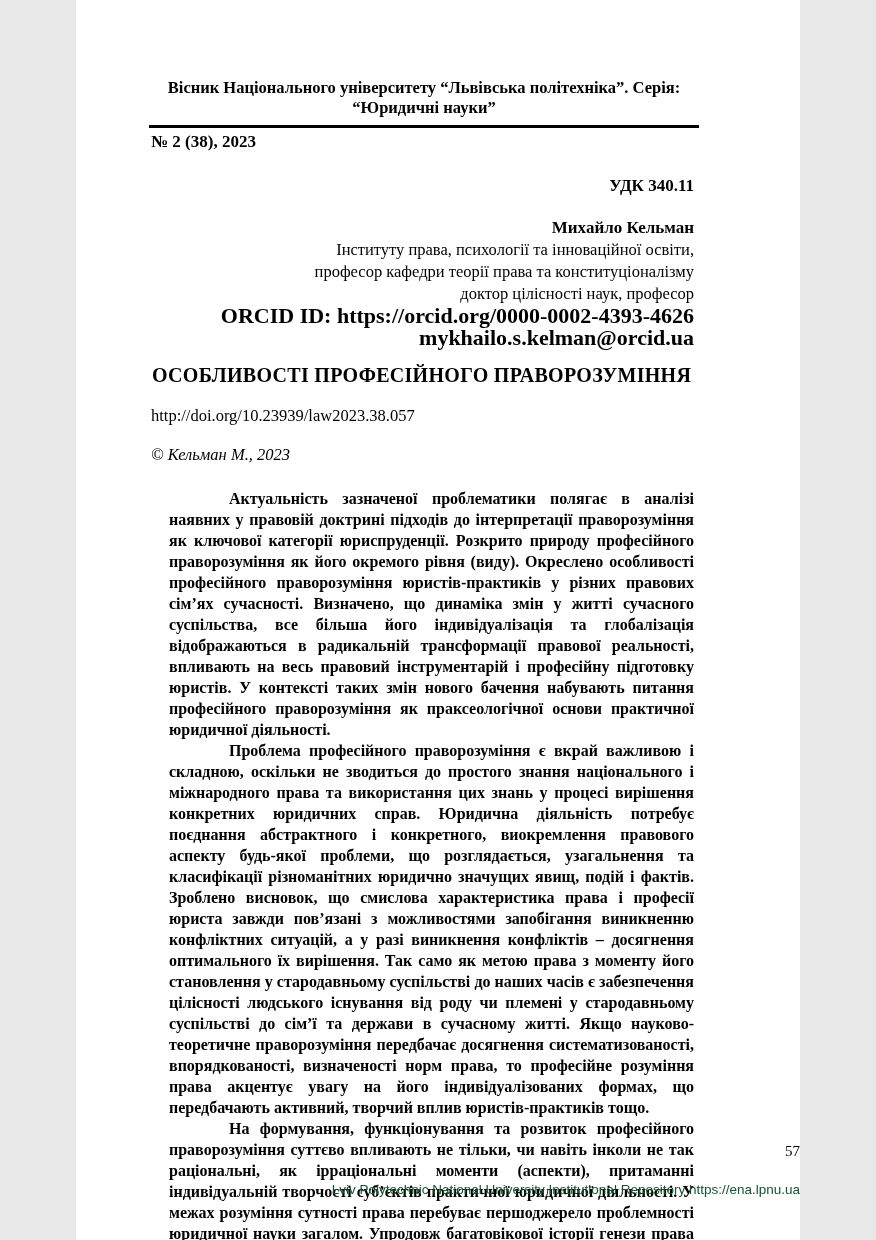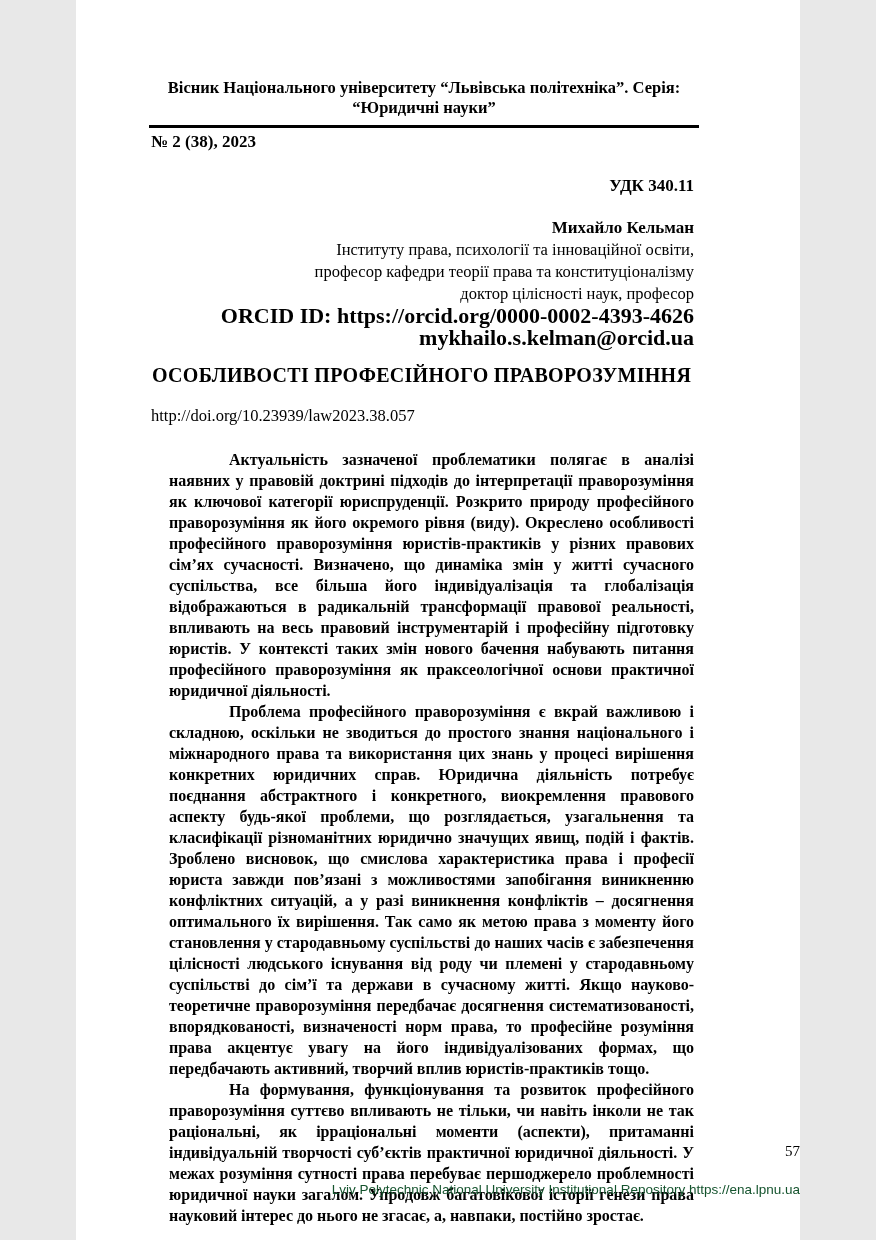--- a/index.html
+++ b/index.html
@@ -109,20 +109,21 @@
     <div class="author-affiliation">професор кафедри теорії права та конституціоналізму</div>
     <div class="author-affiliation">доктор цілісності наук, професор</div>
     <div class="author-orcid">ORCID ID: https://orcid.org/0000-0002-4393-4626</div>
     <div class="author-email">mykhailo.s.kelman@orcid.ua</div>
   </div>
 
   <h1 class="article-title">ОСОБЛИВОСТІ ПРОФЕСІЙНОГО ПРАВОРОЗУМІННЯ</h1>
 
   <div class="doi-line">http://doi.org/10.23939/law2023.38.057</div>
 
+  <div class="copyright-line">© Кельман М., 2023</div>
 
   <div class="abstract">
     <p>Актуальність зазначеної проблематики полягає в аналізі наявних у правовій доктрині підходів до інтерпретації праворозуміння як ключової категорії юриспруденції. Розкрито природу професійного праворозуміння як його окремого рівня (виду). Окреслено особливості професійного праворозуміння юристів-практиків у різних правових сім’ях сучасності. Визначено, що динаміка змін у житті сучасного суспільства, все більша його індивідуалізація та глобалізація відображаються в радикальній трансформації правової реальності, впливають на весь правовий інструментарій і професійну підготовку юристів. У контексті таких змін нового бачення набувають питання професійного праворозуміння як праксеологічної основи практичної юридичної діяльності.</p>
     <p>Проблема професійного праворозуміння є вкрай важливою і складною, оскільки не зводиться до простого знання національного і міжнародного права та використання цих знань у процесі вирішення конкретних юридичних справ. Юридична діяльність потребує поєднання абстрактного і конкретного, виокремлення правового аспекту будь-якої проблеми, що розглядається, узагальнення та класифікації різноманітних юридично значущих явищ, подій і фактів. Зроблено висновок, що смислова характеристика права і професії юриста завжди пов’язані з можливостями запобігання виникненню конфліктних ситуацій, а у разі виникнення конфліктів – досягнення оптимального їх вирішення. Так само як метою права з моменту його становлення у стародавньому суспільстві до наших часів є забезпечення цілісності людського існування від роду чи племені у стародавньому суспільстві до сім’ї та держави в сучасному житті. Якщо науково-теоретичне праворозуміння передбачає досягнення систематизованості, впорядкованості, визначеності норм права, то професійне розуміння права акцентує увагу на його індивідуалізованих формах, що передбачають активний, творчий вплив юристів-практиків тощо.</p>
     <p>На формування, функціонування та розвиток професійного праворозуміння суттєво впливають не тільки, чи навіть інколи не так раціональні, як ірраціональні моменти (аспекти), притаманні індивідуальній творчості суб’єктів практичної юридичної діяльності. У межах розуміння сутності права перебуває першоджерело проблемності юридичної науки загалом. Упродовж багатовікової історії генези права науковий інтерес до нього не згасає, а, навпаки, постійно зростає.</p>
   </div>
 
   <div class="page-number">57</div>
 
   <div class="repo-footer">Lviv Polytechnic National University Institutional Repository https://ena.lpnu.ua</div>

